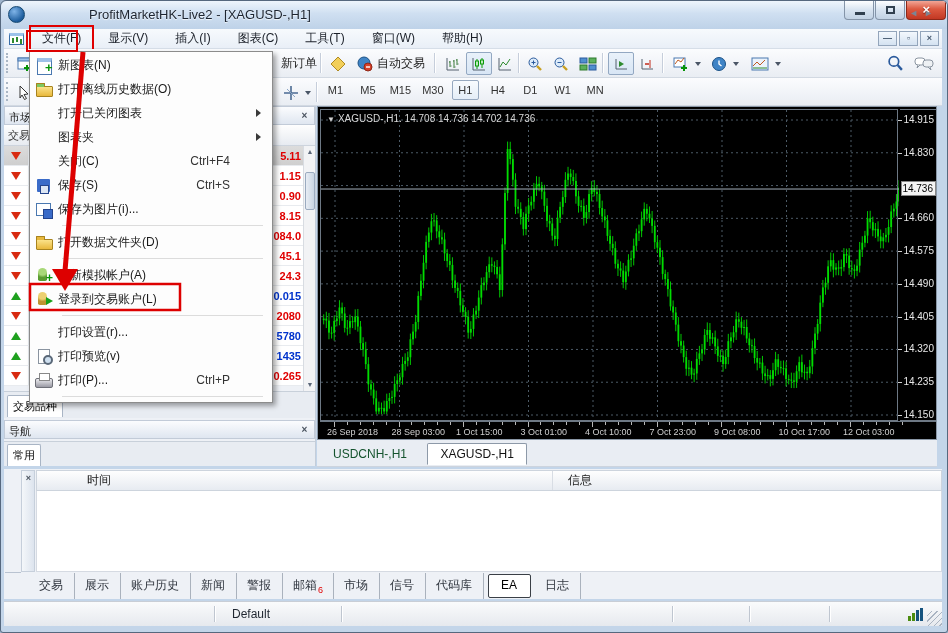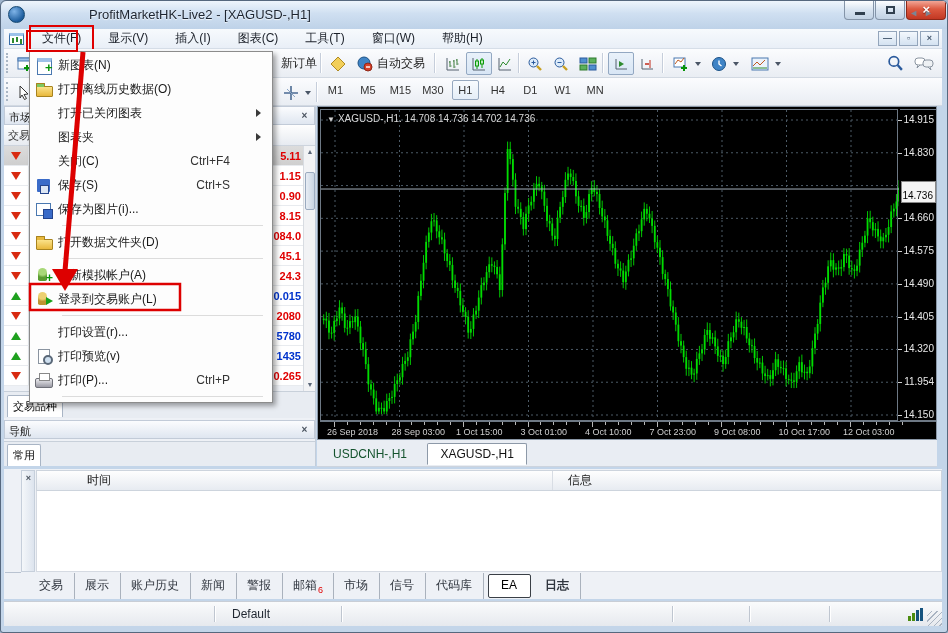--- a/index.html
+++ b/index.html
@@ -70,41 +70,41 @@
   #nav-panel{position:absolute;left:3px;top:419px;width:312px;height:46px;background:#eef1f6;border-right:1px solid #c4cdd9;}
   #nav-tabs{position:absolute;left:0;top:21px;width:100%;height:25px;background:#e8ecf2;border-top:1px solid #c8d0da;padding-top:2px;}
   
   #chart-window{position:absolute;left:316px;top:105px;width:620px;height:334px;border:1px solid #8a97a6;background:#000;}
   #chart-plot{position:absolute;left:2px;top:2px;width:578px;height:312px;background:#000;border:1px solid #6d7884;}
   #chart-header{position:absolute;left:6px;top:3px;font-size:10px;color:#d8d8d8;z-index:5;}
   #chart-header .hdr-caret{display:inline-block;font-size:8px;color:#cfcfcf;margin-right:3px;}
   #price-scale{position:absolute;left:582px;top:2px;width:36px;height:312px;background:#000;border-top:1px solid #6d7884;border-bottom:1px solid #6d7884;}
   .ptick{position:absolute;left:0;width:34px;text-align:right;font-size:10px;color:#e8e8e8;}
   .ptick::before{content:'';position:absolute;left:-2px;top:6px;width:4px;height:1px;background:#cfcfcf;}
-  #cur-price{position:absolute;left:1px;width:35px;background:#f4f4f4;color:#000;font-size:10px;text-align:right;padding:8px 2px 1px 0;border:1px solid #888;}
+  #cur-price{position:absolute;left:1px;width:35px;background:#f4f4f4;color:#000;font-size:10px;text-align:right;padding:1px 2px 1px 0;border:1px solid #888;}
   #time-axis{position:absolute;left:2px;top:314px;width:616px;height:18px;background:#000;border-top:1px solid #6d7884;}
   .ttick{position:absolute;top:5px;font-size:9px;color:#d0d0d0;white-space:nowrap;}
   .tmark{position:absolute;top:0;width:1px;background:#b8b8b8;}
   
   #chart-tabs{position:absolute;left:316px;top:439px;width:620px;height:27px;background:#e9edf3;border-bottom:1px solid #cdd4de;padding-top:3px;}
   .ctab{display:inline-block;font-size:12px;color:#14532d;padding:3px 12px;margin-left:4px;}
   .ctab.active{background:#fff;border:1px solid #8d99a8;border-bottom:1px solid #fff;color:#111;border-radius:2px 2px 0 0;}
   #ctab-scroll{position:absolute;right:8px;top:7px;font-size:9px;color:#7a8594;letter-spacing:6px;}
   
   #terminal{position:absolute;left:3px;top:468px;width:938px;height:130px;background:#eef1f6;}
   #term-strip{position:absolute;left:17px;top:1px;width:14px;height:102px;background:linear-gradient(90deg,#f4f7fa,#dde4ee);border:1px solid #c6cfdb;}
   #term-close{position:absolute;left:1px;top:2px;width:11px;height:11px;font-size:9px;font-weight:bold;color:#49525e;text-align:center;line-height:11px;}
   #term-header{position:absolute;left:32px;top:1px;width:906px;height:21px;display:flex;
     background:linear-gradient(#fefefe,#e7ebf1);border:1px solid #cdd4dd;font-size:12px;color:#222;align-items:center;}
   #term-header .c-time{width:516px;padding-left:50px;border-right:1px solid #d8dde4;height:100%;display:flex;align-items:center;}
   #term-header .c-msg{flex:1;padding-left:15px;}
   #term-body{position:absolute;left:32px;top:22px;width:906px;height:81px;background:#fff;border:1px solid #d5dae2;border-top:none;}
   #term-tabs{position:absolute;left:0px;top:104px;width:938px;height:26px;background:#eef1f6;display:flex;align-items:center;padding-left:25px;}
   .ttab{position:relative;font-size:12px;color:#30363f;padding:4px 10px;border-right:1px solid #aab2bd;white-space:nowrap;}
-  .ttab:last-child{border-right:1px solid #aab2bd;font-weight:bold;}
+  .ttab:last-child{border-right:1px solid #aab2bd;}
   .ttab.active{background:#fff;border:1px solid #3a3f46;border-radius:2px;font-size:12px;color:#000;padding:3px 12px;margin:0 4px;}
   .ttab .badge{color:#e00000;font-size:9px;vertical-align:sub;margin-left:1px;}
   #term-grip{position:absolute;left:1px;top:103px;width:16px;height:26px;background:#dde4ee;border:1px solid #b9c3d1;
     background-image:repeating-linear-gradient(0deg,#b9c3d1 0 1px,transparent 1px 4px);}
   
   #statusbar{position:absolute;left:3px;top:600px;width:938px;height:25px;background:linear-gradient(#fafbfc,#e6e9ee);
     border-top:1px solid #c9ced6;font-size:12px;color:#1f2630;}
   .sb-div{position:absolute;top:4px;width:1px;height:16px;background:#bfc6d0;box-shadow:1px 0 0 #fff;}
   #sb-profile{position:absolute;left:228px;top:5px;}
   #conn-icon{position:absolute;right:18px;top:6px;width:16px;height:13px;}
@@ -948,21 +948,21 @@
     </div>
     <div id="price-scale">
       <div id="cur-price" style="top: 71.0261px;">14.736</div>
     <div class="ptick" style="top: 4px;">14.915</div>
         <div class="ptick" style="top: 36.7778px;">14.830</div>
         <div class="ptick" style="top: 102.333px;">14.660</div>
         <div class="ptick" style="top: 135.111px;">14.575</div>
         <div class="ptick" style="top: 167.889px;">14.490</div>
         <div class="ptick" style="top: 200.667px;">14.405</div>
         <div class="ptick" style="top: 233.444px;">14.320</div>
-        <div class="ptick" style="top: 266.222px;">11.954</div>
+        <div class="ptick" style="top: 266.222px;">14.235</div>
         <div class="ptick" style="top: 299px;">14.150</div>
       </div>
     <div id="time-axis">
         <i class="tmark" style="left: 14px; height: 5px;"></i>
         <i class="tmark" style="left: 26.9px; height: 3px;"></i>
         <i class="tmark" style="left: 39.8px; height: 3px;"></i>
         <i class="tmark" style="left: 52.7px; height: 3px;"></i>
         <i class="tmark" style="left: 65.6px; height: 3px;"></i>
         <i class="tmark" style="left: 78.5px; height: 5px;"></i>
         <i class="tmark" style="left: 91.4px; height: 3px;"></i>

